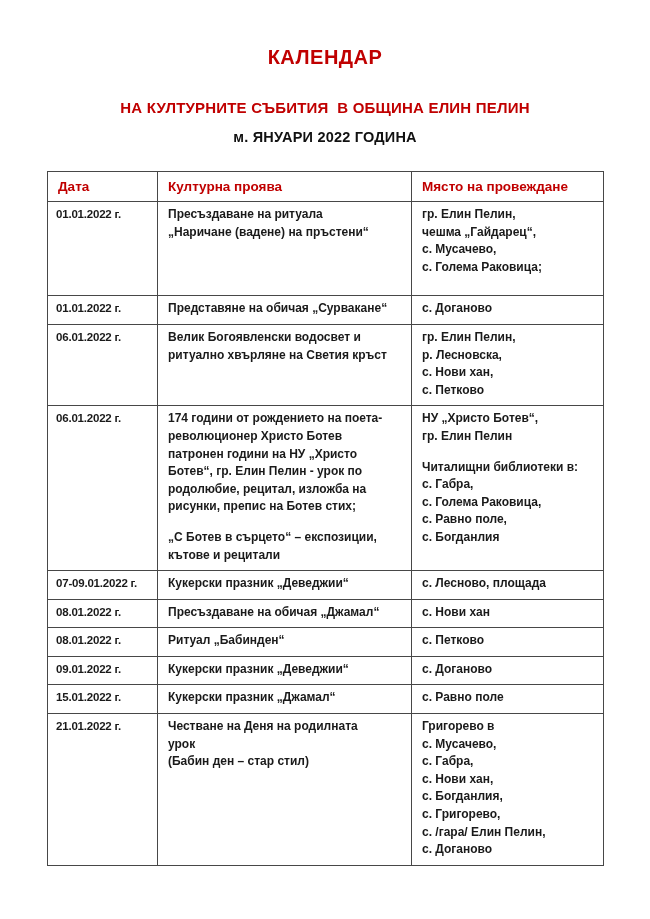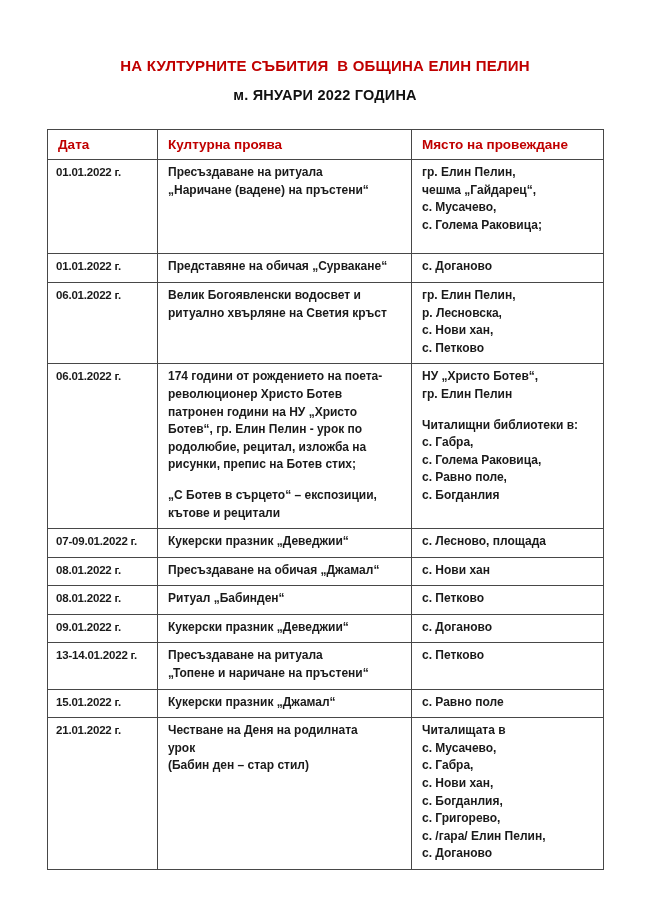--- a/index.html
+++ b/index.html
@@ -13,21 +13,21 @@
   .page { position: relative; width: 650px; height: 919px; }
 
   .doc-header { padding-top: 46px; text-align: center; }
   .doc-title {
     color: #c00000;
     font-size: 20px;
     font-weight: bold;
     letter-spacing: 0.5px;
   }
   .doc-subtitle {
-    margin-top: 11px;
+    margin-top: 30px;
     color: #c00000;
     font-size: 15px;
     font-weight: bold;
     white-space: pre-wrap;
     letter-spacing: 0.2px;
   }
   .doc-period {
     margin-top: 13px;
     color: #111111;
     font-size: 14.5px;
@@ -71,20 +71,21 @@
   }
   .line   { margin: 0 0 2px 0; }
   .spacer { height: 13px; }
 </style>
 </head>
 <body>
 
 <div class="page">
 
   <div class="doc-header">
+    <div class="doc-title">КАЛЕНДАР</div>
     <div class="doc-subtitle">НА КУЛТУРНИТЕ СЪБИТИЯ  В ОБЩИНА ЕЛИН ПЕЛИН</div>
     <div class="doc-period">м. ЯНУАРИ 2022 ГОДИНА</div>
   </div>
 
   <table class="events">
     <colgroup>
       <col class="c1">
         <col class="c2">
         <col class="c3">
     </colgroup>
@@ -186,47 +187,37 @@
         <tr>
           <td class="c-date">09.01.2022 г.</td>
           <td>
             <div class="line">Кукерски празник „Деведжии“</div>
           </td>
           <td>
             <div class="line">с. Доганово</div>
           </td>
         </tr>
         <tr>
-          <td class="c-date">13-14.01.2022 г.</td>
-          <td>
-            <div class="line">Пресъздаване на ритуала</div>
-            <div class="line">„Топене и наричане на пръстени“</div>
-          </td>
-          <td>
-            <div class="line">с. Петково</div>
-          </td>
-        </tr>
-        <tr>
           <td class="c-date">15.01.2022 г.</td>
           <td>
             <div class="line">Кукерски празник „Джамал“</div>
           </td>
           <td>
             <div class="line">с. Равно поле</div>
           </td>
         </tr>
         <tr>
           <td class="c-date">21.01.2022 г.</td>
           <td>
             <div class="line">Честване на Деня на родилната</div>
             <div class="line">урок</div>
             <div class="line">(Бабин ден – стар стил)</div>
           </td>
           <td>
-            <div class="line">Читалищата в</div>
+            <div class="line">Григорево в</div>
             <div class="line">с. Мусачево,</div>
             <div class="line">с. Габра,</div>
             <div class="line">с. Нови хан,</div>
             <div class="line">с. Богданлия,</div>
             <div class="line">с. Григорево,</div>
             <div class="line">с. /гара/ Елин Пелин,</div>
             <div class="line">с. Доганово</div>
           </td>
         </tr>
       </tbody>

